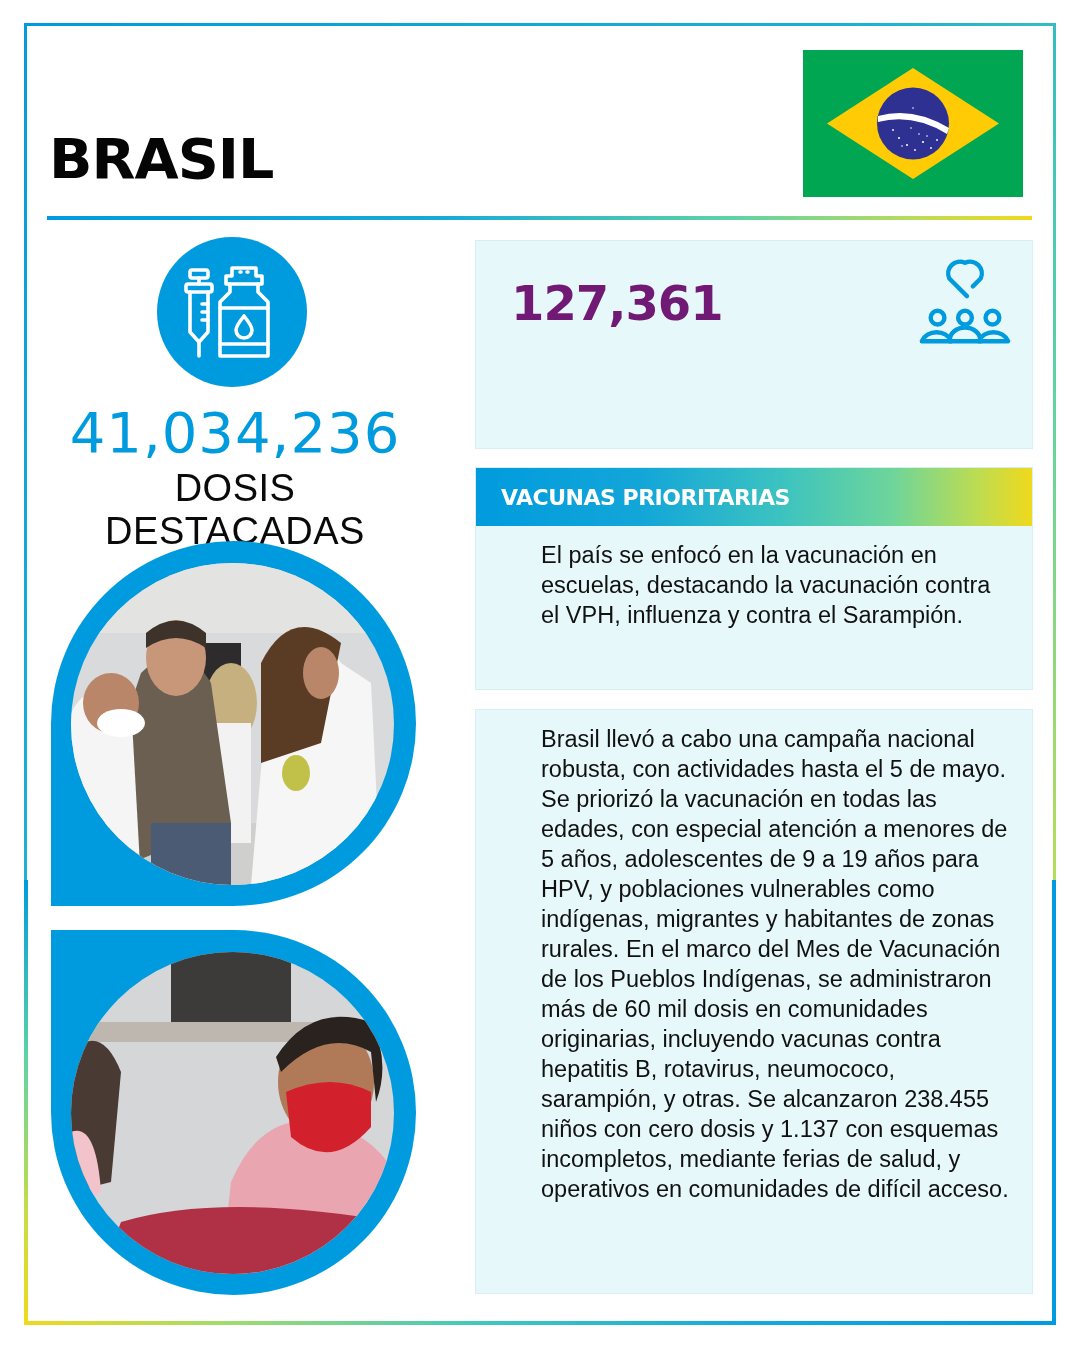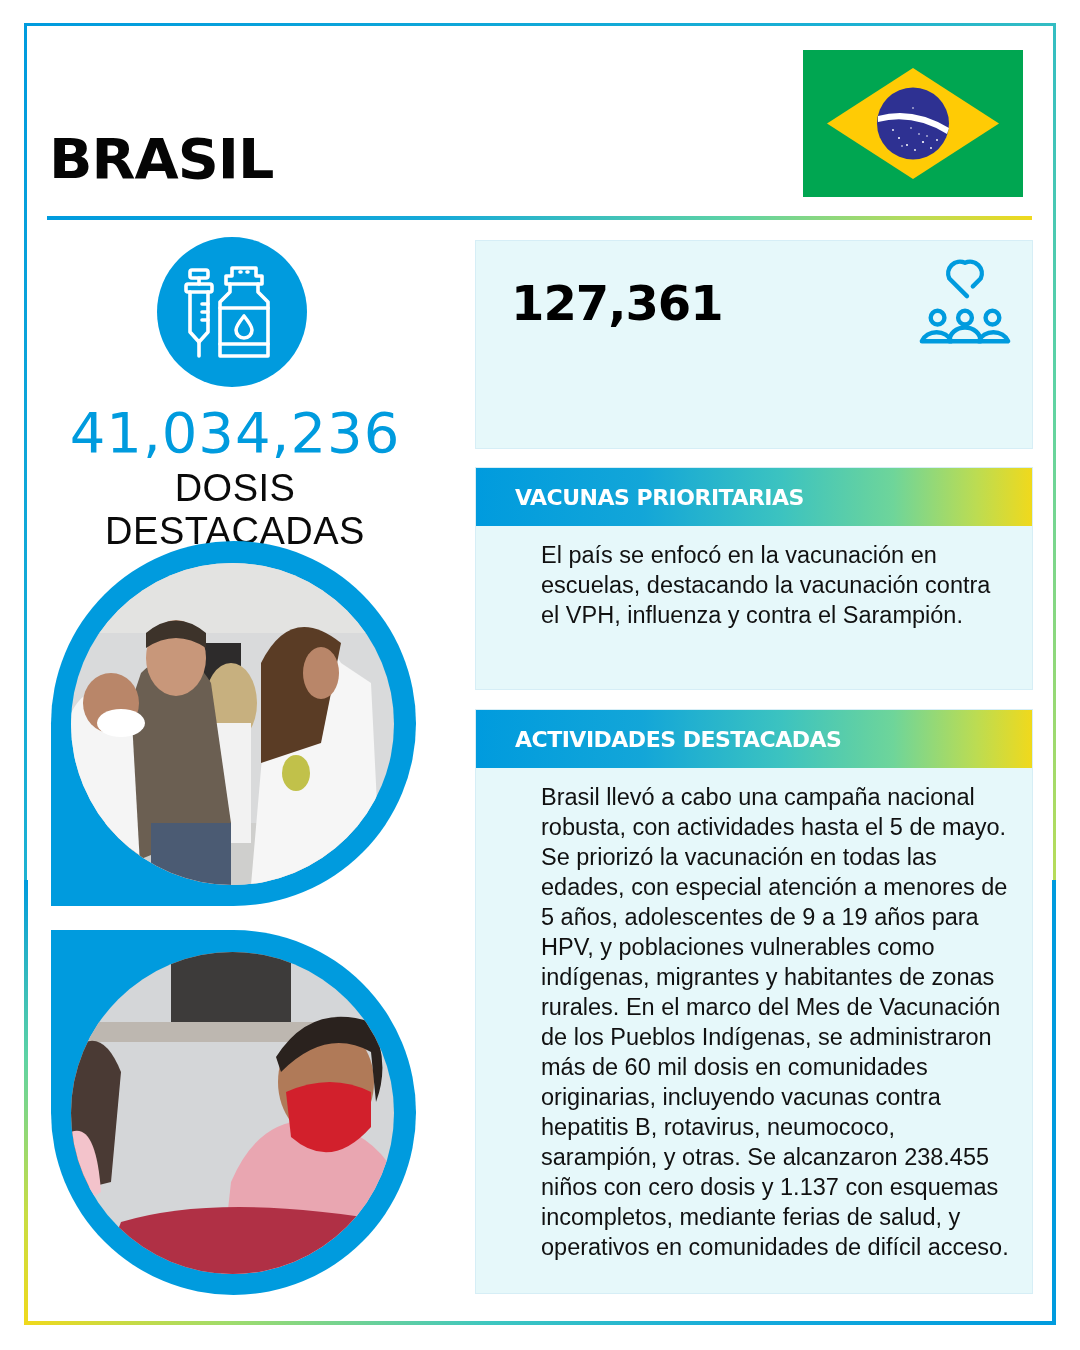--- a/index.html
+++ b/index.html
@@ -73,34 +73,34 @@
   }
   .photo .pic svg { width: 100%; height: 100%; display: block; }
 
   .stat-card {
     position: absolute; left: 475px; top: 240px; width: 558px; height: 209px;
     background: #e6f8fa; border: 1px solid #d6eef6;
   }
   .stat-number {
     position: absolute; left: 35px; top: 34px;
     font-family: "DejaVu Sans", sans-serif; font-weight: 900; font-size: 48px;
-    color: #000000; letter-spacing: -1px;
+    color: #701a75; letter-spacing: -1px;
   }
   .stat-text {
     position: absolute; left: 35px; top: 96px; width: 420px;
     font-family: "Liberation Sans", sans-serif; font-size: 26px; line-height: 31px; color: #111;
   }
   .care-icon { position: absolute; left: 440px; top: 12px; width: 98px; height: 98px; }
 
   .section-card {
     position: absolute; left: 475px; width: 558px;
     background: #e6f8fa; border: 1px solid #d6eef6;
   }
   .section-head {
-    height: 58px; padding-left: 39px; display: flex; align-items: center;
+    height: 58px; padding-left: 25px; display: flex; align-items: center;
     background: linear-gradient(90deg, #009bde 0%, #13a6d8 30%, #3cc3c0 55%, #6ed59a 75%, #bcdc52 90%, #f0d91c 100%);
   }
   .section-head span {
     font-family: "DejaVu Sans", sans-serif; font-weight: 900; font-size: 22px;
     color: #ffffff; letter-spacing: -0.5px;
   }
   .section-body {
     padding: 14px 20px 0 25px;
     font-family: "Liberation Sans", sans-serif; font-size: 23.5px; line-height: 30px; color: #111; margin-left: 40px;
   }
@@ -224,17 +224,14 @@
 </div>
 
 <div class="section-card sec-1">
   <div class="section-head">
     <span>VACUNAS PRIORITARIAS</span>
   </div>
   <div class="section-body">El país se enfocó en la vacunación en escuelas, destacando la vacunación contra el VPH, influenza y contra el Sarampión.</div>
 </div>
 
 <div class="section-card sec-2">
-  <div class="section-head">
-    <span>ACTIVIDADES DESTACADAS</span>
-  </div>
   <div class="section-body">Brasil llevó a cabo una campaña nacional robusta, con actividades hasta el 5 de mayo. Se priorizó la vacunación en todas las edades, con especial atención a menores de 5 años, adolescentes de 9 a 19 años para HPV, y poblaciones vulnerables como indígenas, migrantes y habitantes de zonas rurales. En el marco del Mes de Vacunación de los Pueblos Indígenas, se administraron más de 60 mil dosis en comunidades originarias, incluyendo vacunas contra hepatitis B, rotavirus, neumococo, sarampión, y otras. Se alcanzaron 238.455 niños con cero dosis y 1.137 con esquemas incompletos, mediante ferias de salud, y operativos en comunidades de difícil acceso.</div>
 </div>
 
 </body></html>

